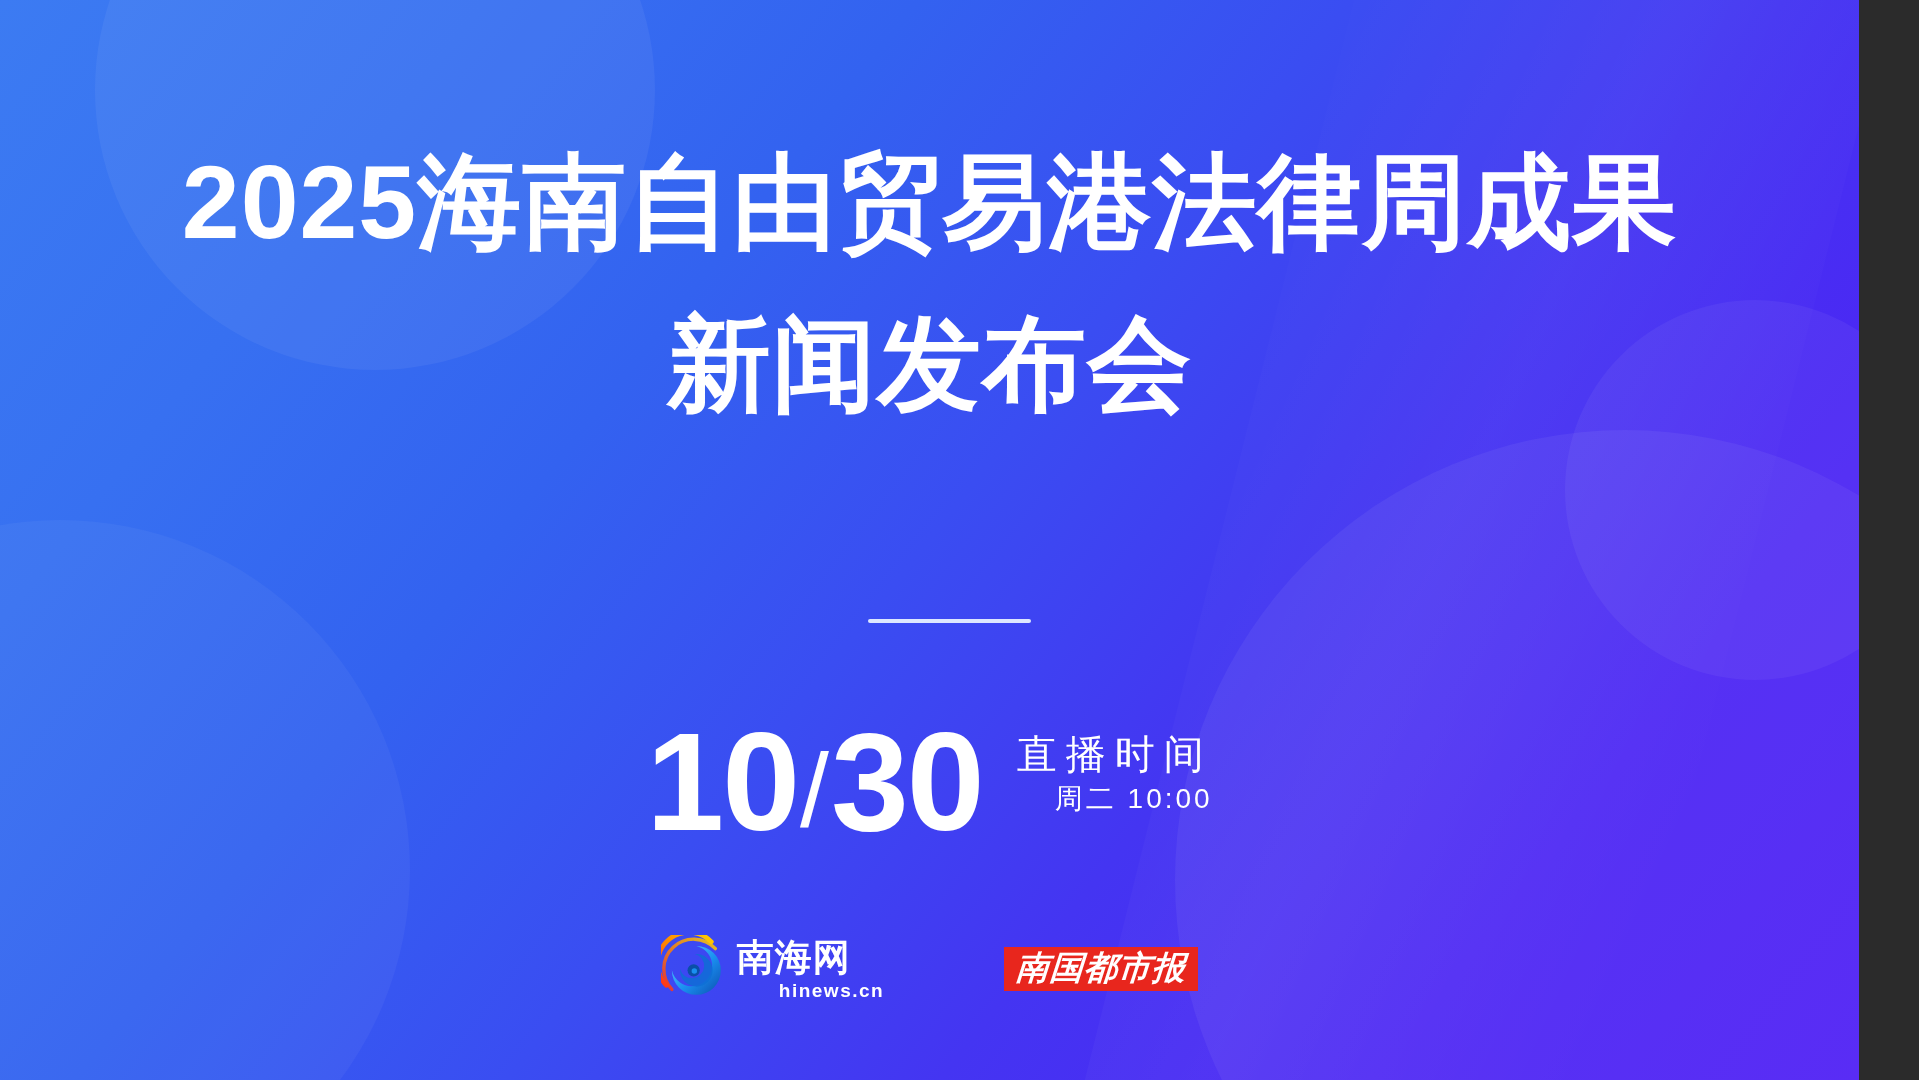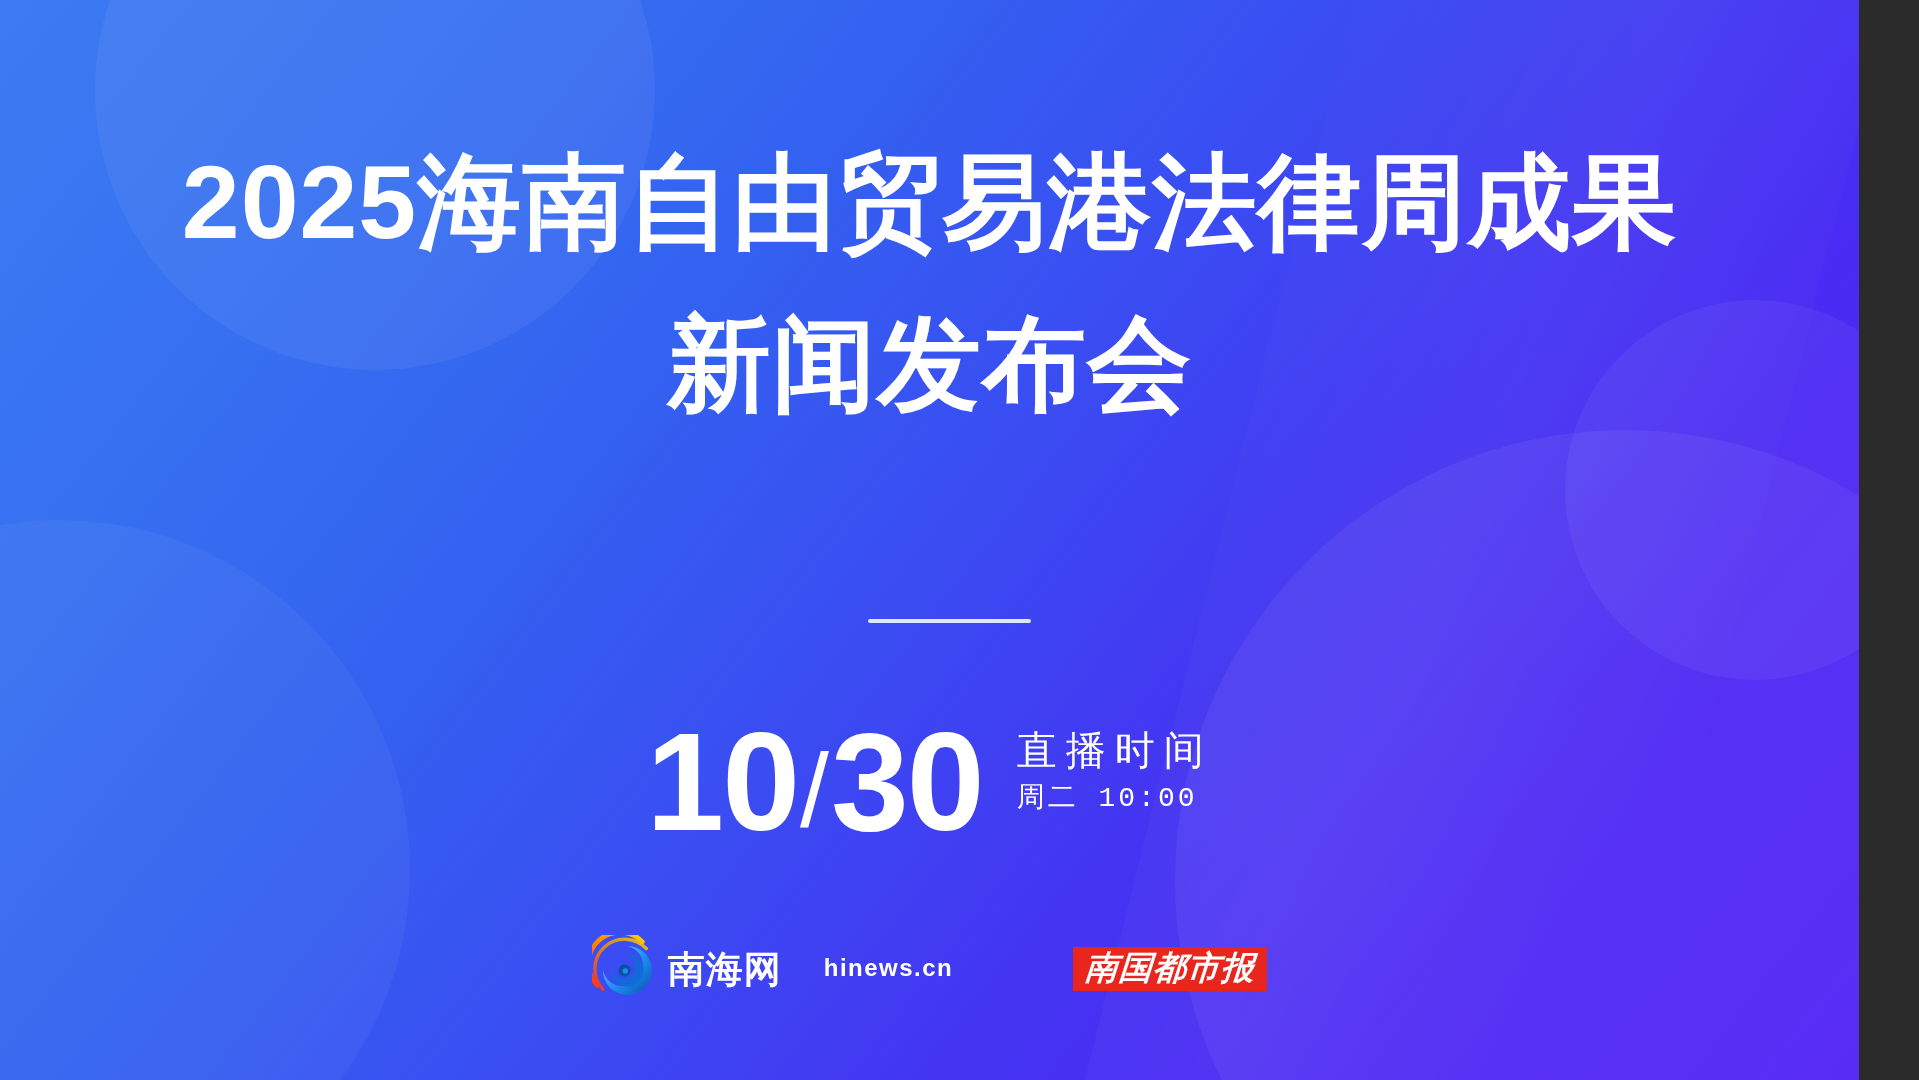--- a/index.html
+++ b/index.html
@@ -112,20 +112,21 @@
 
   
   .date-row {
     position: absolute;
     left: 0;
     right: 0;
     top: 712px;
     display: flex;
     justify-content: center;
     align-items: flex-start;
+    text-align: right;
   }
   .big-date {
     display: flex;
     align-items: baseline;
     color: #ffffff;
     font-weight: bold;
     line-height: 1;
   }
   .big-date .dnum {
     font-size: 140px;
@@ -136,21 +137,20 @@
     font-weight: normal;
     margin: 0 2px;
     position: relative;
     top: -4px;
   }
   .time-block {
     margin-left: 34px;
     padding-top: 16px;
     color: #ffffff;
     line-height: 1.32;
-    font-family: Liberation Mono, monospace;
   }
   .time-line-1 {
     font-size: 40px;
     letter-spacing: 9px;
     font-weight: 300;
     white-space: nowrap;
   }
   .time-line-2 {
     font-size: 28px;
     letter-spacing: 3px;
@@ -174,31 +174,31 @@
     align-items: center;
     gap: 8px;
   }
   .swirl {
     width: 68px;
     height: 68px;
     flex: 0 0 auto;
   }
   .hinews-text {
     display: flex;
-    flex-direction: row;
+    flex-direction: column;
     line-height: 1;
   }
   .hinews-cn {
     font-size: 37px;
     font-weight: bold;
     color: #ffffff;
     letter-spacing: 1px;
   }
   .hinews-en {
-    font-size: 24px;
+    font-size: 19px;
     font-weight: bold;
     color: #ffffff;
     letter-spacing: 1.5px;
     margin-top: 5px;
     margin-left: 42px;
   }
   .ngdsb-logo {
     background: #e8261d;
     padding: 6px 12px 8px 12px;
     display: flex;

